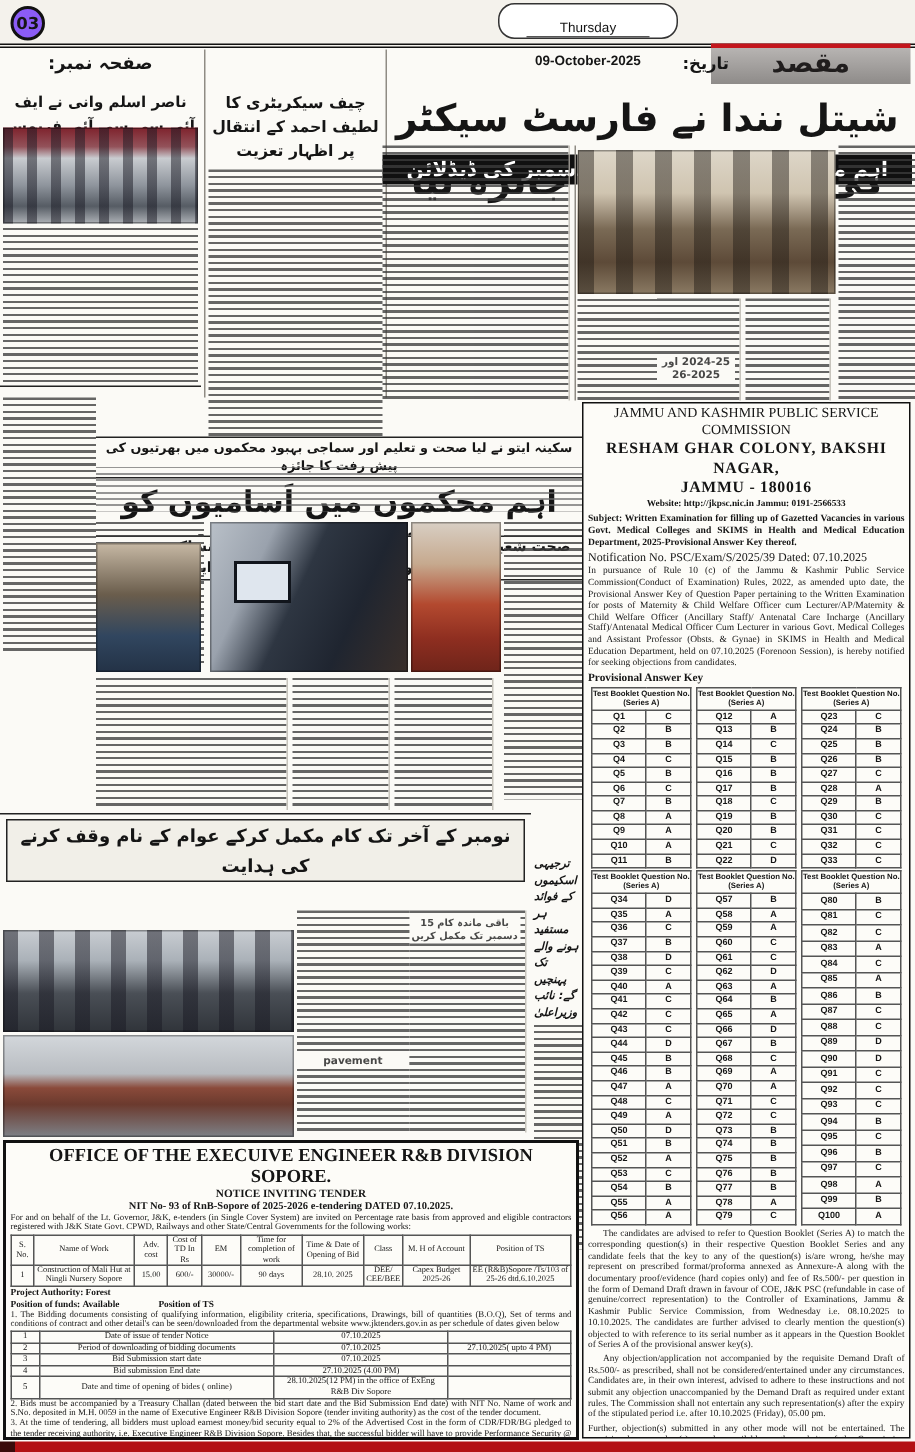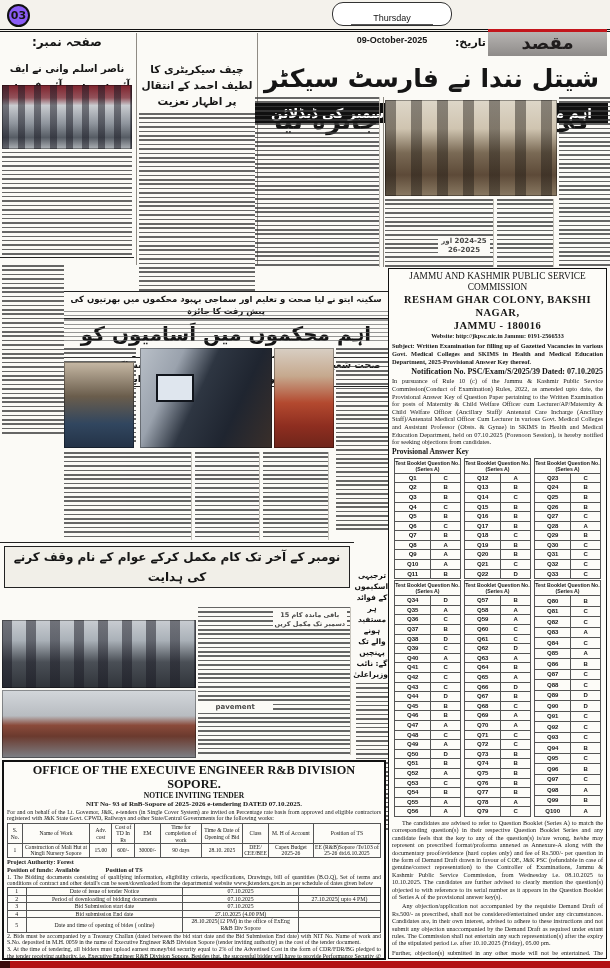--- a/index.html
+++ b/index.html
@@ -13,21 +13,21 @@
   .ctr{text-align:center;}
   
   .gk{background-image:repeating-linear-gradient(to bottom,#3c3c3c 0 1.5px,transparent 1.5px 4.4px);opacity:.78;}
   .gk-lt{background-image:repeating-linear-gradient(to bottom,#6a6a6a 0 1.3px,transparent 1.3px 4.2px);opacity:.7;}
   .cols{display:flex;height:100%;}
   .cols>div{flex:1;}
   .cols>div+div{border-right:1px solid #b9b5ad;margin-right:3px;padding-right:3px;}
   .frag{background:#fbfaf6;font-weight:bold;display:block;text-align:center;}
   
   #masthead{left:0;top:0;width:610px;height:29px;border-bottom:3px double #111;background:#f4f2ec;}
-  #logo-box{position:absolute;right:3px;top:1px;width:119px;height:24px;
+  #logo-box{position:absolute;right:3px;top:1px;width:133px;height:24px;
     background:linear-gradient(180deg,#b7b4b2,#8e8b89);border-top:3px solid #c3161c;
     color:#201d1d;font-weight:bold;font-size:18px;line-height:22px;text-align:center;}
   #date-label{position:absolute;right:124px;top:8px;font-weight:bold;font-size:11px;}
   #date-box{position:absolute;left:332px;top:2px;width:118px;height:22px;border:1px solid #333;
     border-radius:11px;background:#fff;text-align:center;font-family:"Liberation Sans",sans-serif;}
   #date-box .wd{font-size:9px;line-height:11px;border-bottom:1px solid #555;width:70%;margin:10px auto;}
   #date-box .dt{font-size:9px;font-weight:bold;line-height:10px;}
   #page-circle{position:absolute;left:7px;top:4px;width:19px;height:19px;border:2px solid #111;
     border-radius:50%;font-weight:bold;font-size:11px;line-height:19px;text-align:center;background:#8b5cf6;}
   #page-label{position:absolute;left:32px;top:7px;font-weight:bold;font-size:12px;}
@@ -72,34 +72,34 @@
     border-top:1px solid #222;border-bottom:1px solid #222;background:#fbfaf6;}
   #sakina-leftgk{position:absolute;left:0;top:85px;width:72px;height:95px;}
   #sakina-rightgk{position:absolute;left:272px;top:85px;width:52px;height:185px;}
   #sakina-cols{position:absolute;left:0;top:189px;width:268px;height:88px;}
   #deputy{left:0;top:542px;width:354px;height:216px;border-top:1px solid #222;}
   #deputy-head{font-size:18px;font-weight:bold;line-height:30px;}
   #deputy-sub{margin:3px 4px 0 4px;border:1px solid #222;background:#f1efe8;
     font-size:12px;font-weight:bold;line-height:20px;}
   #deputy-cols{position:absolute;left:198px;top:64px;width:156px;height:148px;}
   #narrow-col{left:356px;top:542px;width:32px;height:216px;border-right:1px solid #8f8b84;padding-right:2px;}
-  #narrow-head{font-size:7.5px;font-weight:bold;line-height:11px;text-align:center;}
+  #narrow-head{font-size:7.5px;font-weight:bold;line-height:11px;text-align:left;font-style:italic;}
   #narrow-gk{height:150px;margin-top:3px;}
   
   #right-cols{left:255px;top:97px;width:128px;height:170px;border-right:1px solid #8f8b84;}
   #meet-cols{left:385px;top:199px;width:172px;height:68px;}
   #far-col{left:559px;top:97px;width:49px;height:170px;border-right:1px solid #8f8b84;padding-right:2px;}
   
   #psc{left:388px;top:268px;width:219px;height:691px;border:1px solid #111;background:#fdfcf8;
     font-family:"Liberation Serif",serif;overflow:hidden;padding:2px 3px;box-sizing:border-box;}
   #psc .t1{font-size:9.3px;font-weight:normal;text-align:center;line-height:11px;}
   #psc .t2{font-size:10.5px;font-weight:bold;text-align:center;line-height:13px;letter-spacing:.5px;}
   #psc .web{font-size:6.2px;font-weight:bold;text-align:center;line-height:8px;}
   #psc .subj{font-size:6.4px;font-weight:bold;text-align:justify;line-height:7.8px;margin-top:2px;}
-  #psc .notif{font-size:8px;font-weight:bold;text-align:right;line-height:11px;margin-top:1px;}
+  #psc .notif{font-size:8px;font-weight:normal;text-align:left;line-height:11px;margin-top:1px;}
   #psc .body{font-size:6.3px;text-align:justify;line-height:7.6px;}
   #psc .keytitle{font-size:7.5px;font-weight:bold;text-align:left;line-height:11px;}
   .keyrow{display:flex;justify-content:space-between;padding:0 2px;margin-top:1px;}
   table.keytab{border-collapse:collapse;width:67px;font-family:"Liberation Sans",sans-serif;}
   table.keytab th{border:1px solid #555;font-size:5.2px;line-height:6px;padding:1px 0;font-weight:bold;text-align:center;}
   table.keytab td{border:1px solid #555;font-size:6px;font-weight:bold;text-align:center;padding:0;height:8.6px;line-height:8.6px;}
   table.keytab td:first-child{width:55%;}
   #psc .para{font-size:6.2px;text-align:justify;line-height:7.4px;margin-top:2px;text-indent:10px;}
   
   #tender{left:2px;top:760px;width:384px;height:200px;border:2px solid #111;background:#fdfcf8;

